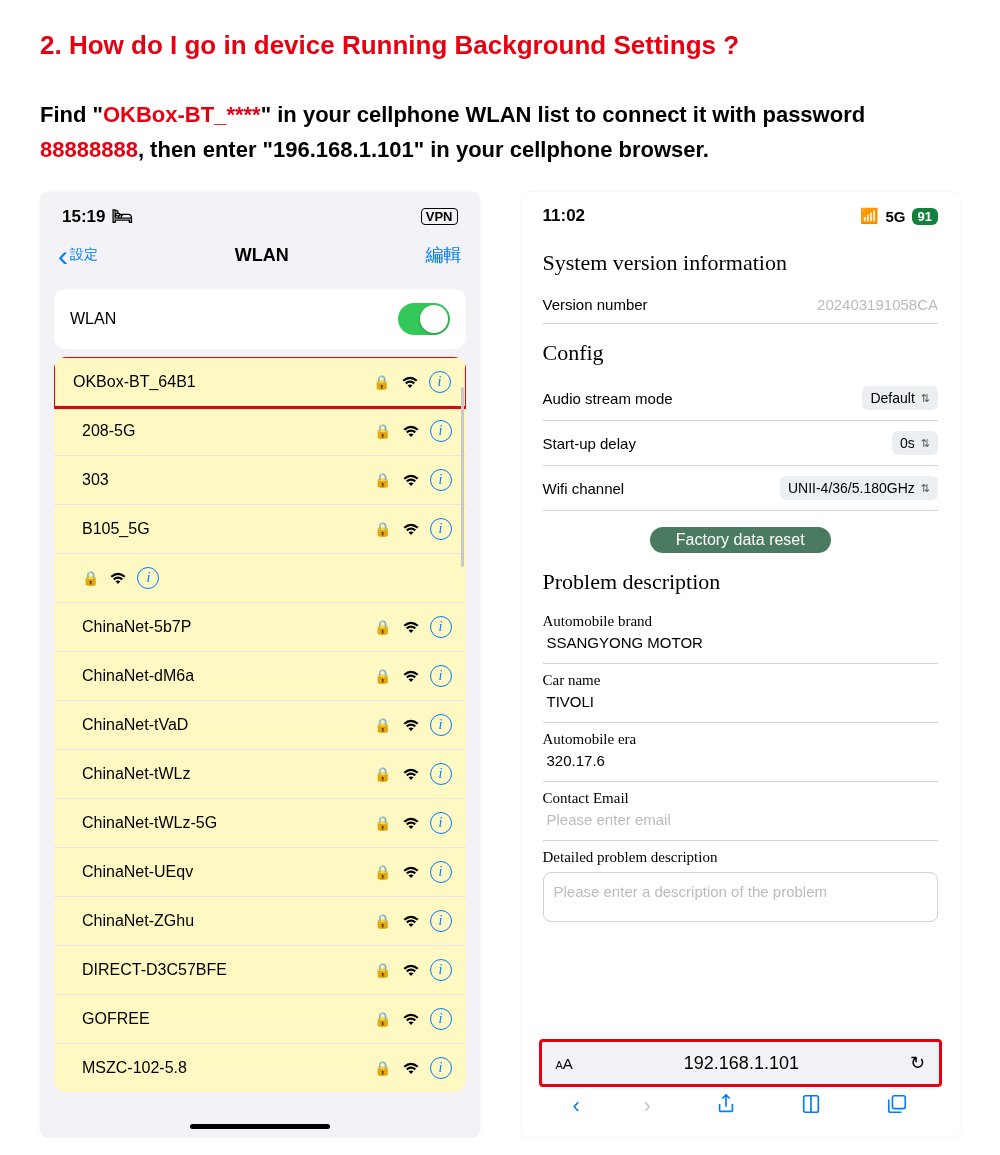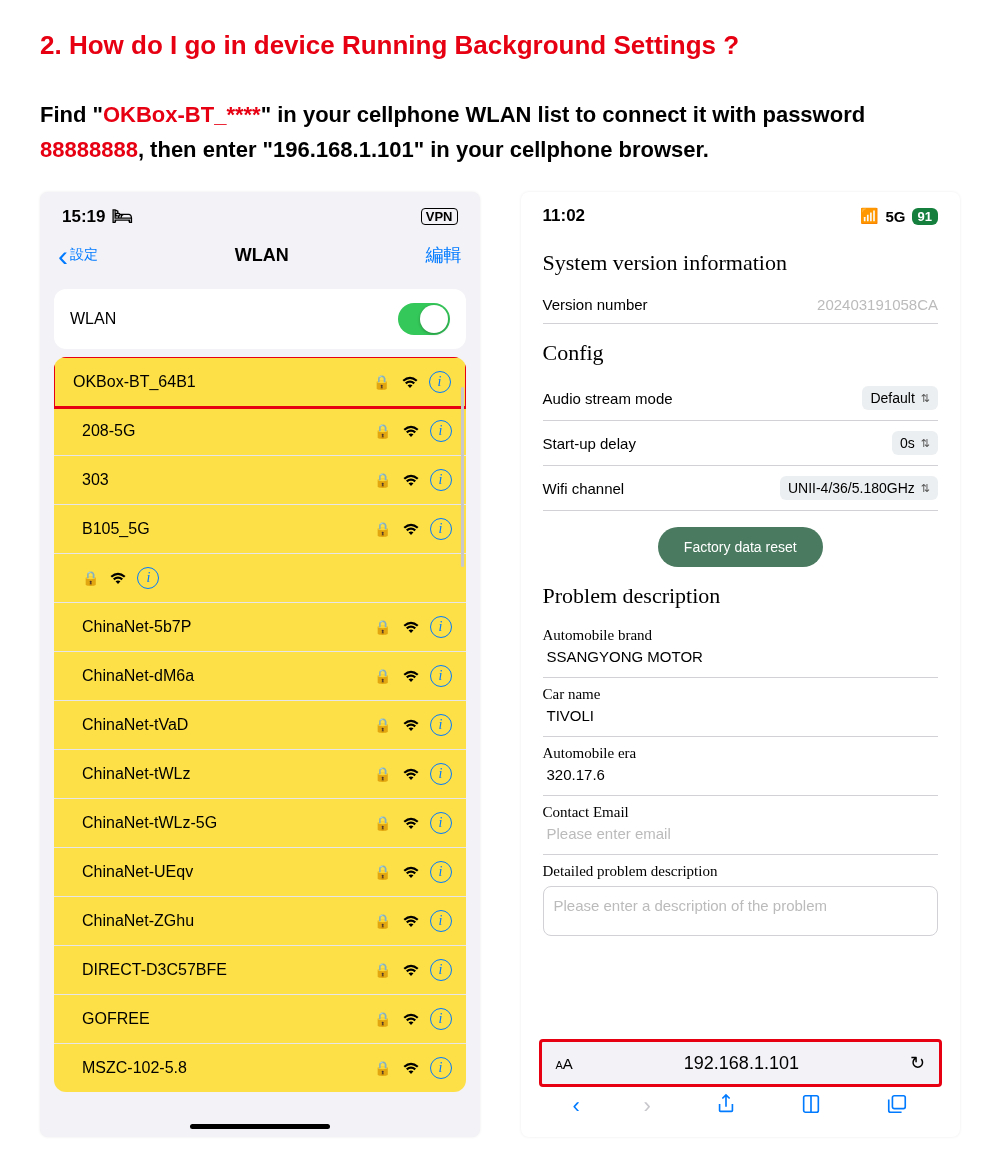--- a/index.html
+++ b/index.html
@@ -19,40 +19,40 @@
 .nav-back{color:#007aff;font-size:14px;display:flex;align-items:center}
 .nav-back::before{content:"‹";font-size:30px;margin-right:2px;line-height:0.5}
 .nav-title{font-size:18px;font-weight:600}
 .nav-edit{color:#007aff;font-size:18px}
 .wlan-toggle{background:#fff;margin:10px 14px 8px;border-radius:12px;padding:14px 16px;display:flex;justify-content:space-between;align-items:center}
 .toggle{width:52px;height:32px;background:#34c759;border-radius:16px;position:relative}
 .toggle::after{content:"";position:absolute;right:2px;top:2px;width:28px;height:28px;background:#fff;border-radius:50%;box-shadow:0 1px 3px rgba(0,0,0,0.3)}
 .section-label{color:#8e8e93;font-size:13px;padding:8px 30px 4px}
 .password-callout{text-align:center;font-size:22px;font-weight:800;padding:4px 0 10px}
 .password-callout .red{font-size:22px}
-.wifi-list{background:#fde047;margin:0 14px;border-radius:12px;overflow:hidden;position:relative}
+.wifi-list{background:#fef9c3;margin:0 14px;border-radius:12px;overflow:hidden;position:relative}
 .scrollbar{position:absolute;right:2px;top:30px;width:3px;height:180px;background:#c7c7cc;border-radius:2px}
 .wifi-row{display:flex;align-items:center;padding:13px 14px 13px 28px;border-bottom:0.5px solid #e5e5ea;font-size:16px}
 .wifi-row:last-child{border-bottom:none}
 .wifi-name{flex:1}
 .wifi-icons{display:flex;align-items:center;gap:10px}
 .lock-icon,.wifi-icon{font-size:14px}
 .info-icon{width:22px;height:22px;border:1.5px solid #007aff;border-radius:50%;display:flex;align-items:center;justify-content:center;color:#007aff;font-size:14px;font-family:Georgia,serif;font-style:italic}
 .red-box{border:3px solid #e60012;margin:-2px}
 .red-box .wifi-row{padding-left:18px}
 .home-indicator{position:absolute;bottom:8px;left:50%;transform:translateX(-50%);width:140px;height:5px;background:#000;border-radius:3px}
 
 .p2-content{padding:0 22px}
 .p2-h{font-family:"Times New Roman",serif;font-size:22px;font-weight:400;margin:16px 0 10px}
 .p2-row{display:flex;justify-content:space-between;align-items:center;padding:10px 0;border-bottom:1px solid #d1d1d6;font-size:15px}
 .p2-row:last-of-type{border-bottom:none}
 .p2-val-gray{color:#bbb;font-size:15px}
 .p2-select{background:#eceff1;border-radius:6px;padding:4px 8px;font-size:14px;display:flex;align-items:center;gap:6px}
 .p2-select::after{content:"⇅";font-size:11px;color:#555}
-.btn-reset{background:#4a7a5f;color:#fff;border:none;padding:12px 26px;border-radius:22px;font-size:14px;display:block;margin:16px auto 4px}
+.btn-reset{background:#4a7a5f;color:#fff;border:none;padding:4px 26px;border-radius:22px;font-size:16px;display:block;margin:16px auto 4px}
 .p2-field{padding:8px 0 12px;border-bottom:1px solid #d1d1d6}
 .p2-field-label{font-size:15px;font-family:"Times New Roman",serif;margin-bottom:4px}
 .p2-field-value{font-size:15px;color:#000;padding-left:4px}
 .p2-placeholder{color:#bbb}
 .p2-textarea{border:1px solid #d1d1d6;border-radius:8px;padding:10px;margin-top:6px;min-height:50px;color:#bbb;font-size:15px}
 .browser-bar{position:absolute;bottom:50px;left:18px;right:18px;background:#f2f2f7;border:3px solid #e60012;border-radius:4px;padding:10px 14px;display:flex;align-items:center;justify-content:space-between}
 .browser-url{font-size:18px;flex:1;text-align:center}
 .aa{font-size:15px;font-weight:400}
 .aa::before{content:"A";font-size:11px}
 .reload{font-size:18px}

